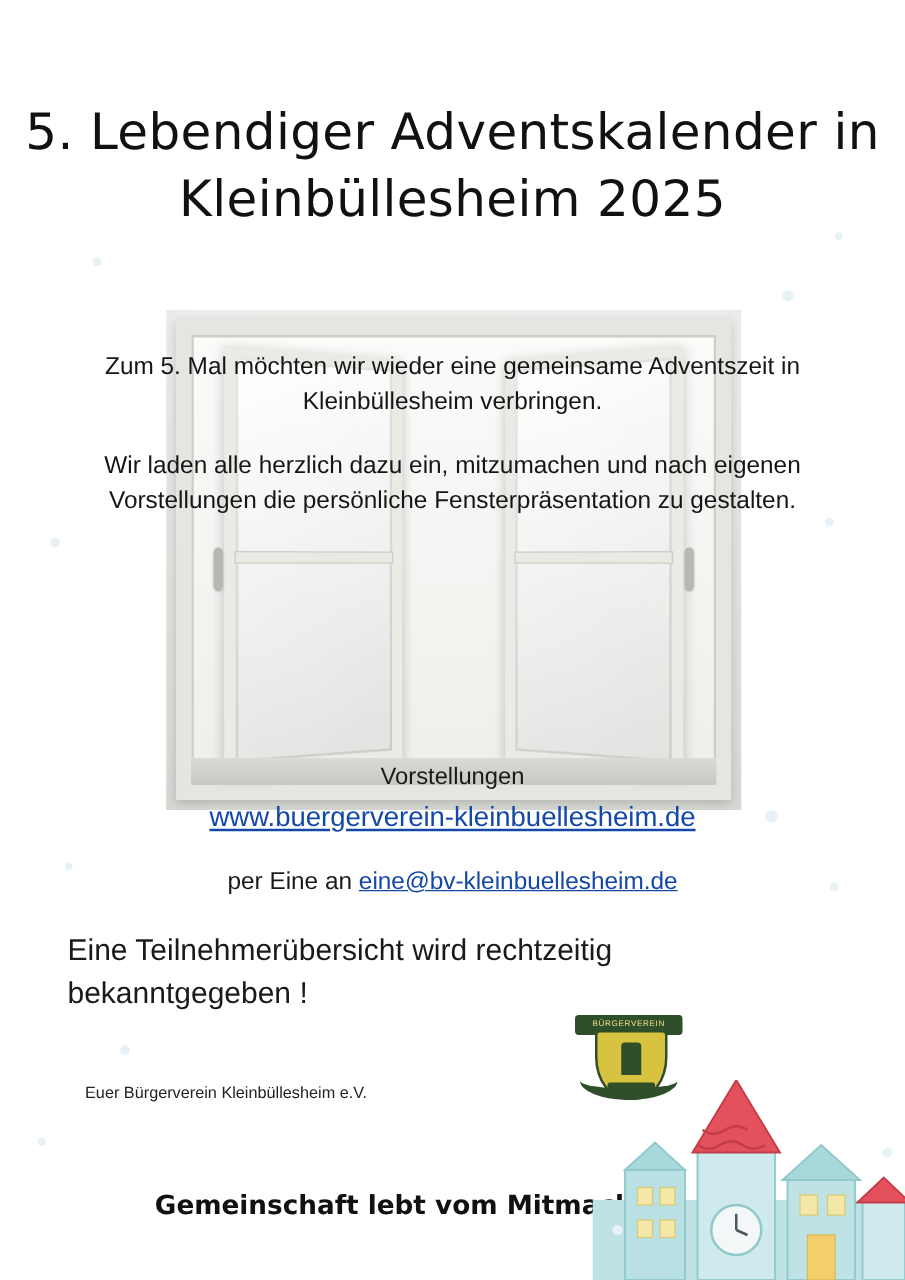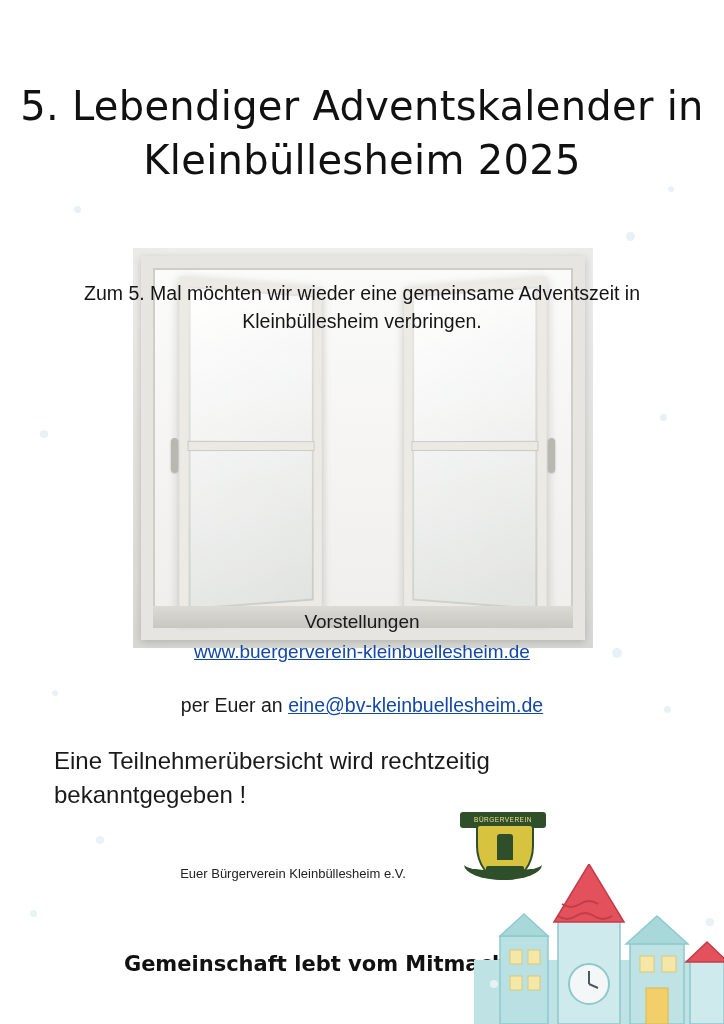--- a/index.html
+++ b/index.html
@@ -125,45 +125,44 @@
     width: 616px;
     text-align: center;
     font-size: 19px;
   }
   .booking-link {
     position: absolute;
     left: 54px;
     top: 641px;
     width: 616px;
     text-align: center;
-    font-size: 19px;
+    font-size: 22px;
   }
   .mail-line {
     position: absolute;
     left: 54px;
     top: 694px;
     width: 616px;
     text-align: center;
     font-size: 19.5px;
   }
   .overview-line {
     position: absolute;
     left: 54px;
     top: 744px;
     width: 616px;
     text-align: left;
     font-size: 24px;
     line-height: 1.4;
   }
   .signature {
     position: absolute;
-    left: 58px;
+    left: 68px;
     top: 866px;
     width: 470px;
-    text-align: center;
     font-size: 13px;
     color: #222;
   }
   .slogan {
     position: absolute;
     left: 60px;
     top: 952px;
     width: 540px;
     text-align: center;
     font-family: "DejaVu Sans", sans-serif;
@@ -266,29 +265,30 @@
       <div class="mullion"></div>
     </div>
     <div class="handle l"></div>
     <div class="handle r"></div>
     <div class="sill"></div>
   </div>
 </div>
 
 <div class="body-text">
   <p>Zum 5. Mal möchten wir wieder eine gemeinsame Adventszeit in Kleinbüllesheim verbringen.</p>
+  <p>Wir laden alle herzlich dazu ein, mitzumachen und nach eigenen Vorstellungen die persönliche Fensterpräsentation zu gestalten.</p>
 </div>
 
 <div class="booking-label">Vorstellungen</div>
 <div class="booking-link">
   <a class="link" href="#">www.buergerverein-kleinbuellesheim.de</a>
 </div>
 
 <div class="mail-line">
-  <span>per Euer an </span><a class="link" href="#">eine@bv-kleinbuellesheim.de</a>
+  <span>per Eine an </span><a class="link" href="#">eine@bv-kleinbuellesheim.de</a>
 </div>
 
 <div class="overview-line">Eine Teilnehmerübersicht wird rechtzeitig bekanntgegeben !</div>
 
 <div class="crest">
   <div class="band">
       <span>BÜRGERVEREIN</span>
     </div>
   <div class="shield">
     <div class="tower"></div>

